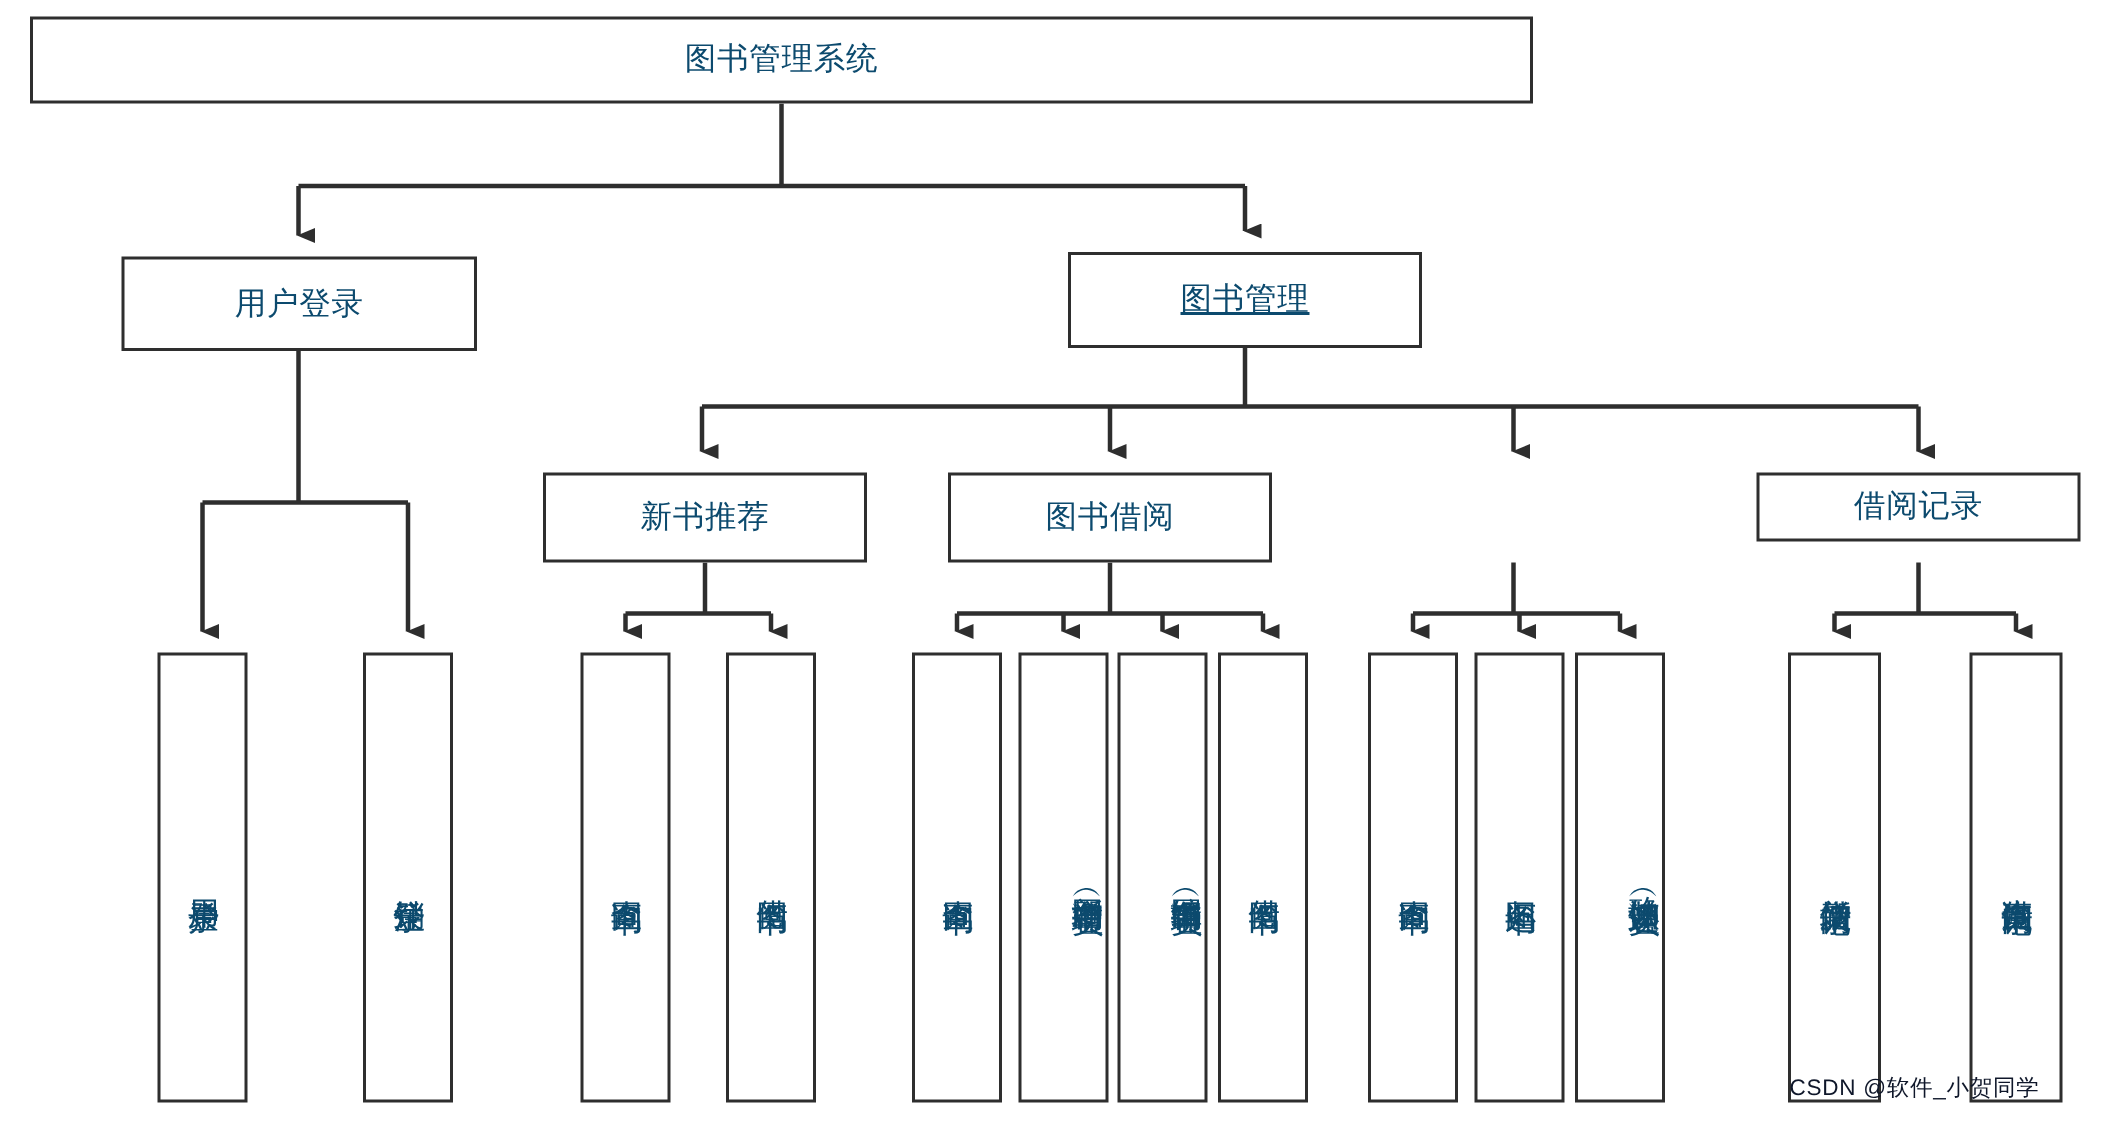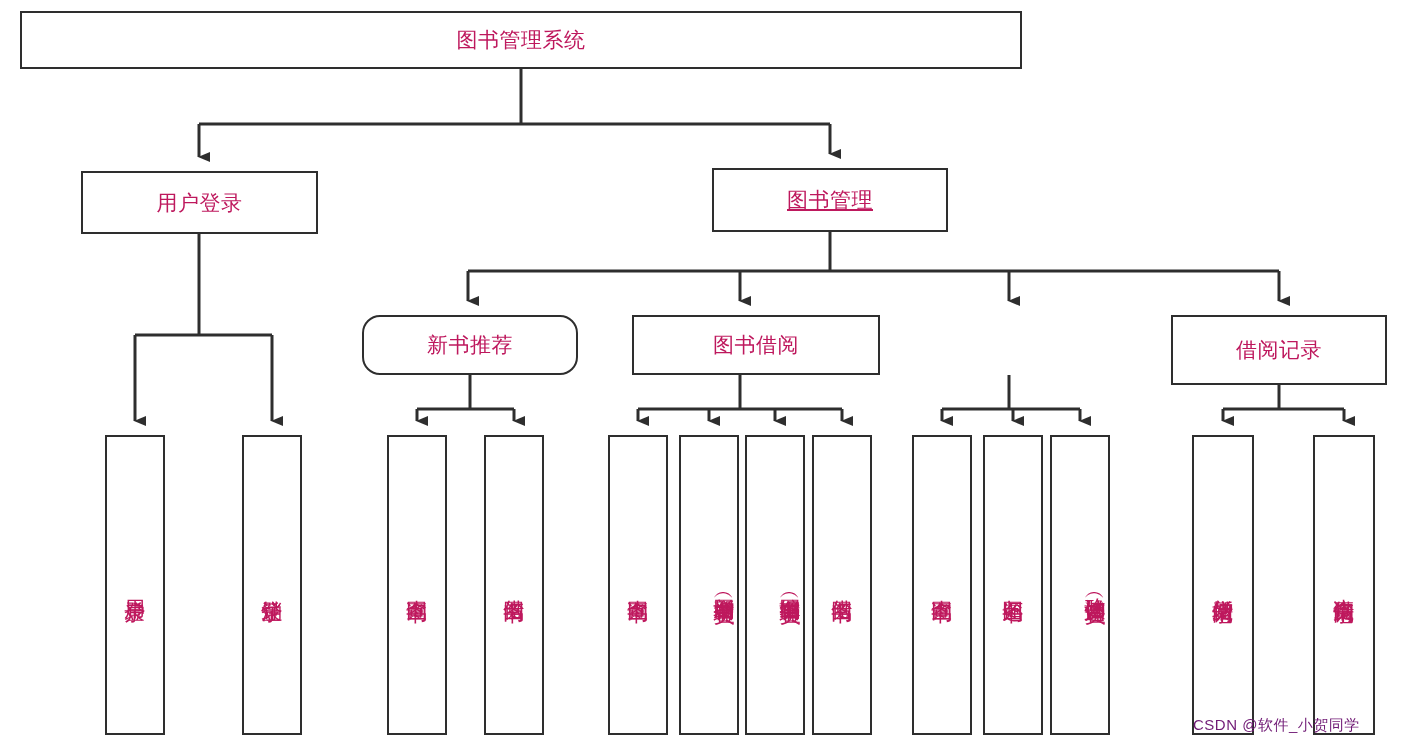--- a/index.html
+++ b/index.html
@@ -26,21 +26,21 @@
     pointer-events: none;
   }
   .node {
     position: absolute;
     box-sizing: border-box;
     border: 2px solid #2e2e2e;
     background: #ffffff;
     display: flex;
     align-items: center;
     justify-content: center;
-    color: #be185d;
+    color: #0c4a6e;
     line-height: 1.22;
   }
   .node.horiz {
     font-size: 21px;
     letter-spacing: 0.5px;
   }
   .node.vert {
     writing-mode: vertical-rl;
     text-orientation: upright;
     font-size: 21px;
@@ -54,21 +54,21 @@
     align-items: center;
   }
   .node-label {
     display: block;
     white-space: pre-line;
     text-align: center;
   }
   .watermark {
     position: absolute;
     font-size: 15px;
-    color: #701a75;
+    color: #0f172a;
     white-space: nowrap;
     letter-spacing: 0.5px;
   }
 </style>
 </head>
 <body>
 
 <div id="canvas">
 
   <svg id="edges" viewBox="0 0 1405 747" xmlns="http://www.w3.org/2000/svg">
@@ -125,27 +125,27 @@
     <span class="node-label">图书管理系统</span>
   </div>
 
   <div class="node horiz" style="left:81px; top:171px; width:237px; height:63px;">
     <span class="node-label">用户登录</span>
   </div>
   <div class="node horiz" style="left:712px; top:168px; width:236px; height:64px;text-decoration:underline;">
     <span class="node-label">图书管理</span>
   </div>
 
-  <div class="node horiz" style="left:362px; top:315px; width:216px; height:60px;border-radius:18px;">
+  <div class="node horiz" style="left:362px; top:315px; width:216px; height:60px;">
     <span class="node-label">新书推荐</span>
   </div>
-  <div class="node horiz" style="left:632px; top:315px; width:248px; height:60px;">
+  <div class="node horiz" style="left:632px; top:315px; width:216px; height:60px;">
     <span class="node-label">图书借阅</span>
   </div>
-  <div class="node horiz" style="left:1171px; top:315px; width:216px; height:70px;">
+  <div class="node horiz" style="left:1171px; top:315px; width:216px; height:46px;">
     <span class="node-label">借阅记录</span>
   </div>
 
   <div class="node vert midtext" style="left:105px; top:435px; width:60px; height:300px;">
     <span class="node-label">用户登录</span>
   </div>
   <div class="node vert midtext" style="left:242px; top:435px; width:60px; height:300px;">
     <span class="node-label">注销登录</span>
   </div>
 

